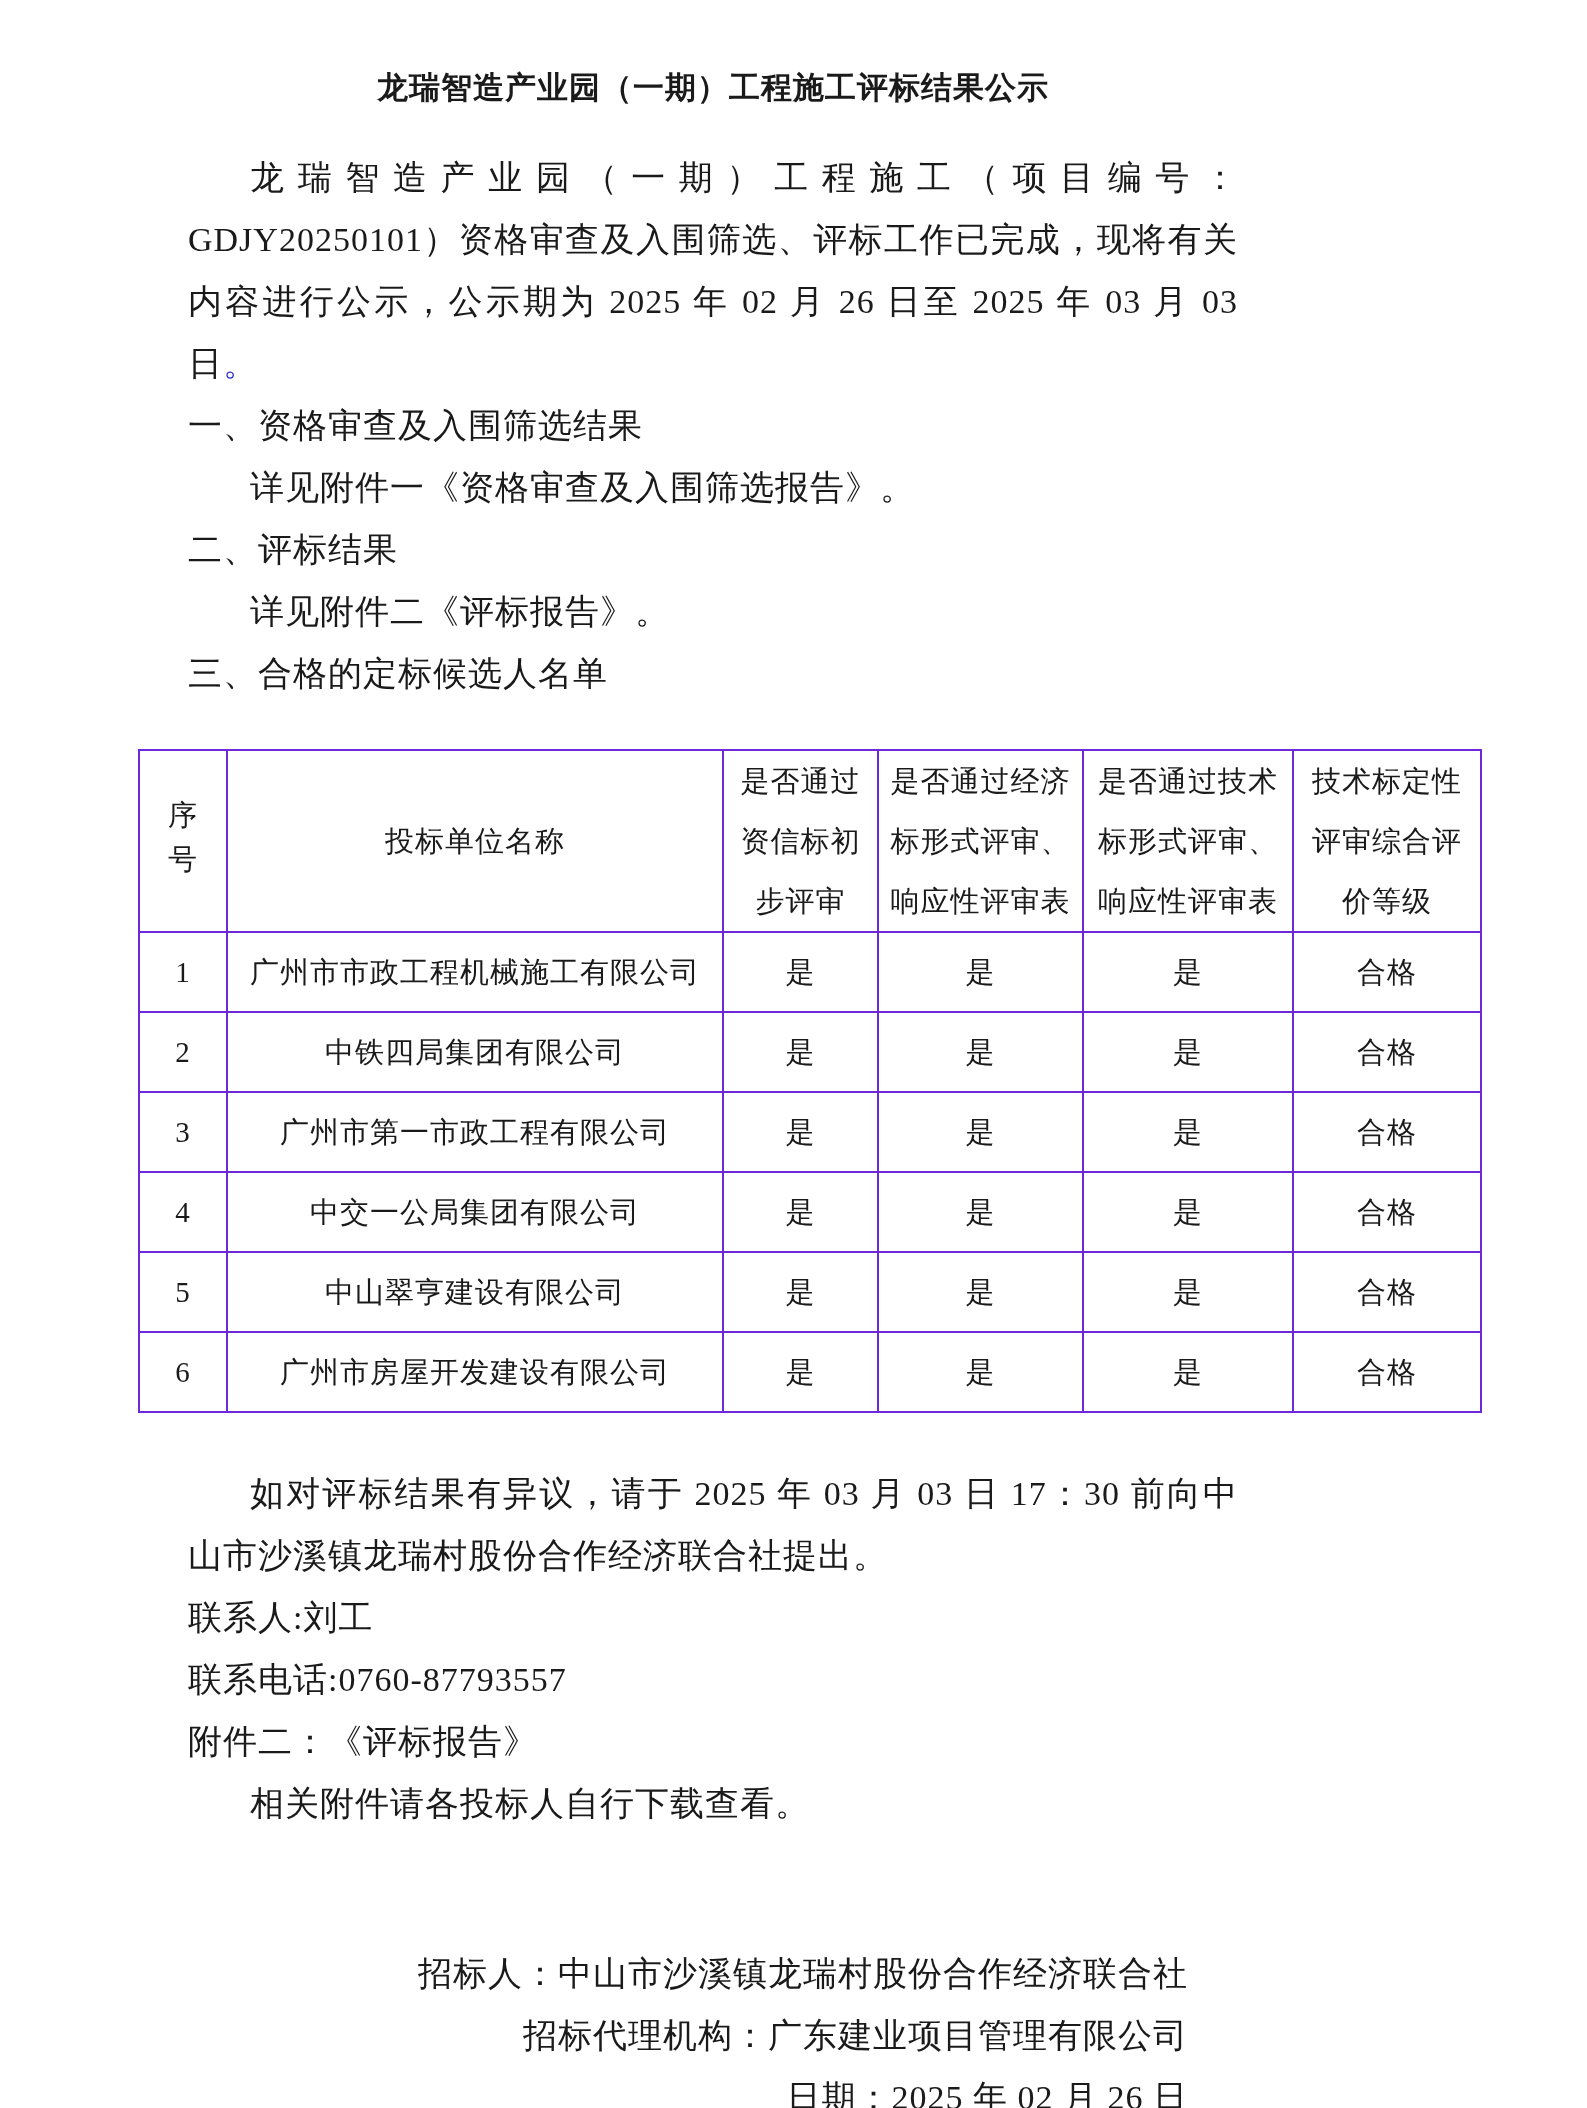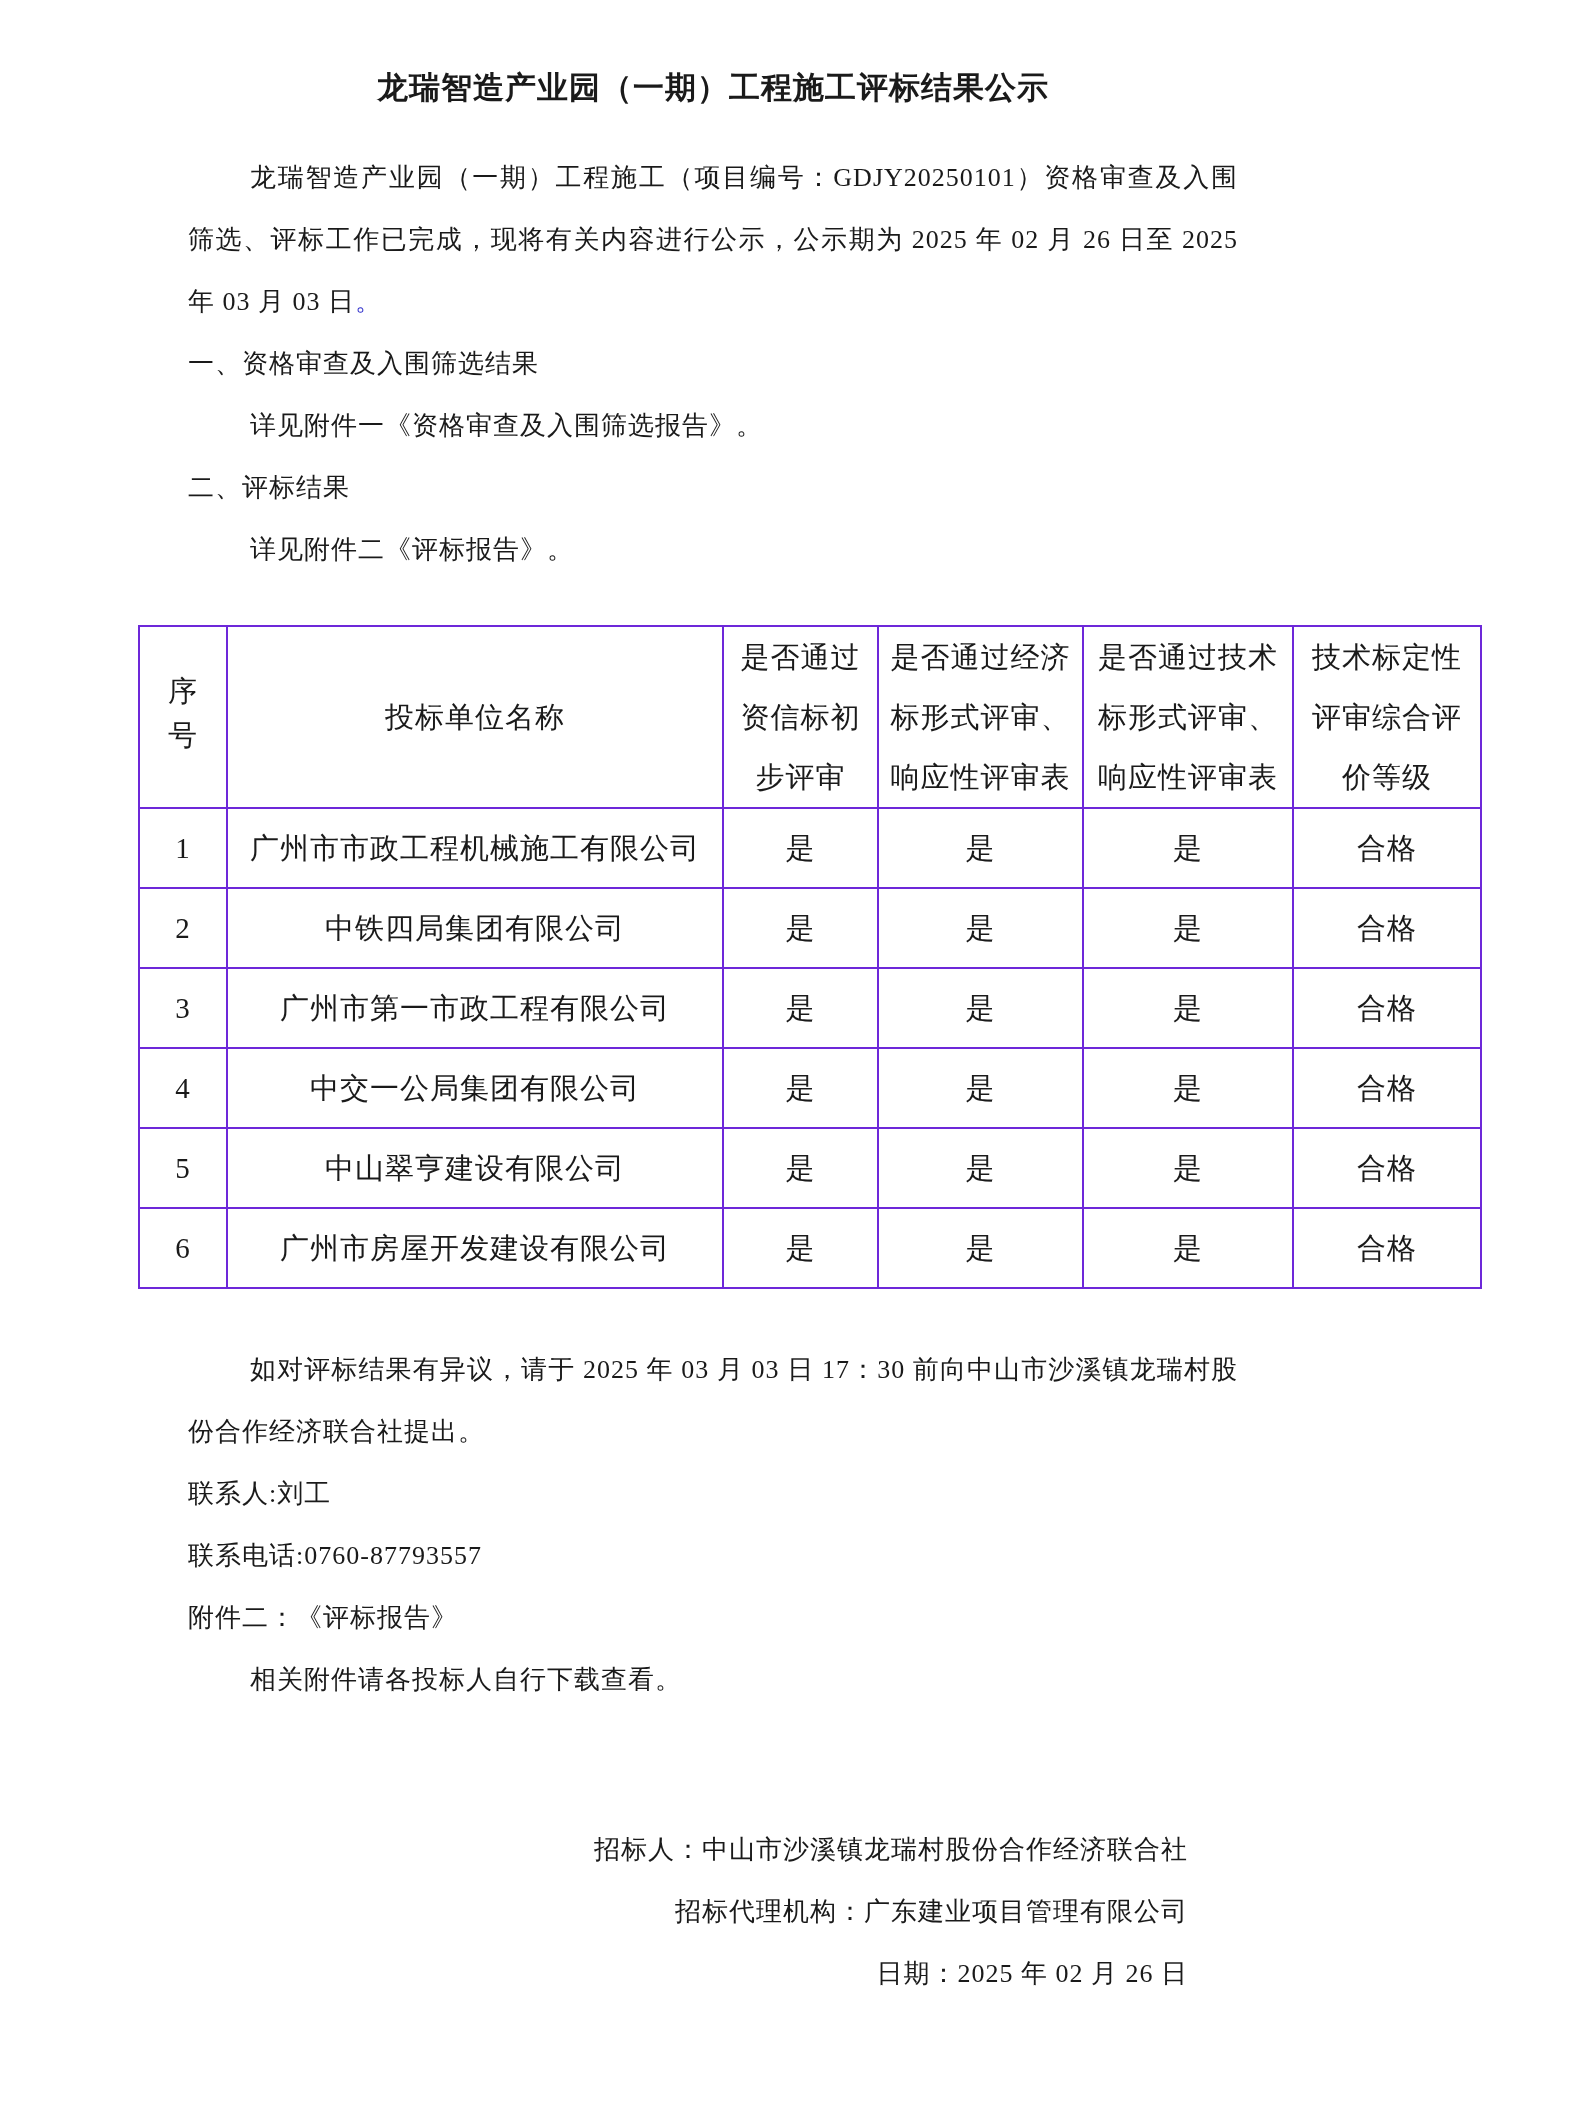--- a/index.html
+++ b/index.html
@@ -24,21 +24,21 @@
   .doc-title {
     text-align: center;
     font-size: 31px;
     font-weight: 700;
     line-height: 44px;
     letter-spacing: 1px;
     margin: 0;
   }
   .line {
     margin: 0;
-    font-size: 26px;
+    font-size: 34px;
     line-height: 62px;
     letter-spacing: 1px;
   }
   .intro {
     margin-top: 37px;
     text-indent: 62px;
     text-align: justify;
   }
   .indent1 {
     padding-left: 62px;
@@ -99,20 +99,21 @@
   <h1 class="doc-title">龙瑞智造产业园（一期）工程施工评标结果公示</h1>
 
   <p class="line intro"><span>龙瑞智造产业园（一期）工程施工（项目编号：GDJY20250101）资格审查及入围筛选、评标工作已完成，现将有关内容进行公示，公示期为 2025 年 02 月 26 日至 2025 年 03 月 03 日</span><span class="period-accent">。</span></p>
 
   <p class="line">一、资格审查及入围筛选结果</p>
   <p class="line indent1">详见附件一《资格审查及入围筛选报告》。</p>
 
   <p class="line">二、评标结果</p>
   <p class="line indent1">详见附件二《评标报告》。</p>
 
+  <p class="line">三、合格的定标候选人名单</p>
 
   <table class="result-table">
     <colgroup>
       <col style="width:88px">
       <col style="width:496px">
       <col style="width:155px">
       <col style="width:205px">
       <col style="width:210px">
       <col style="width:188px">
     </colgroup>

